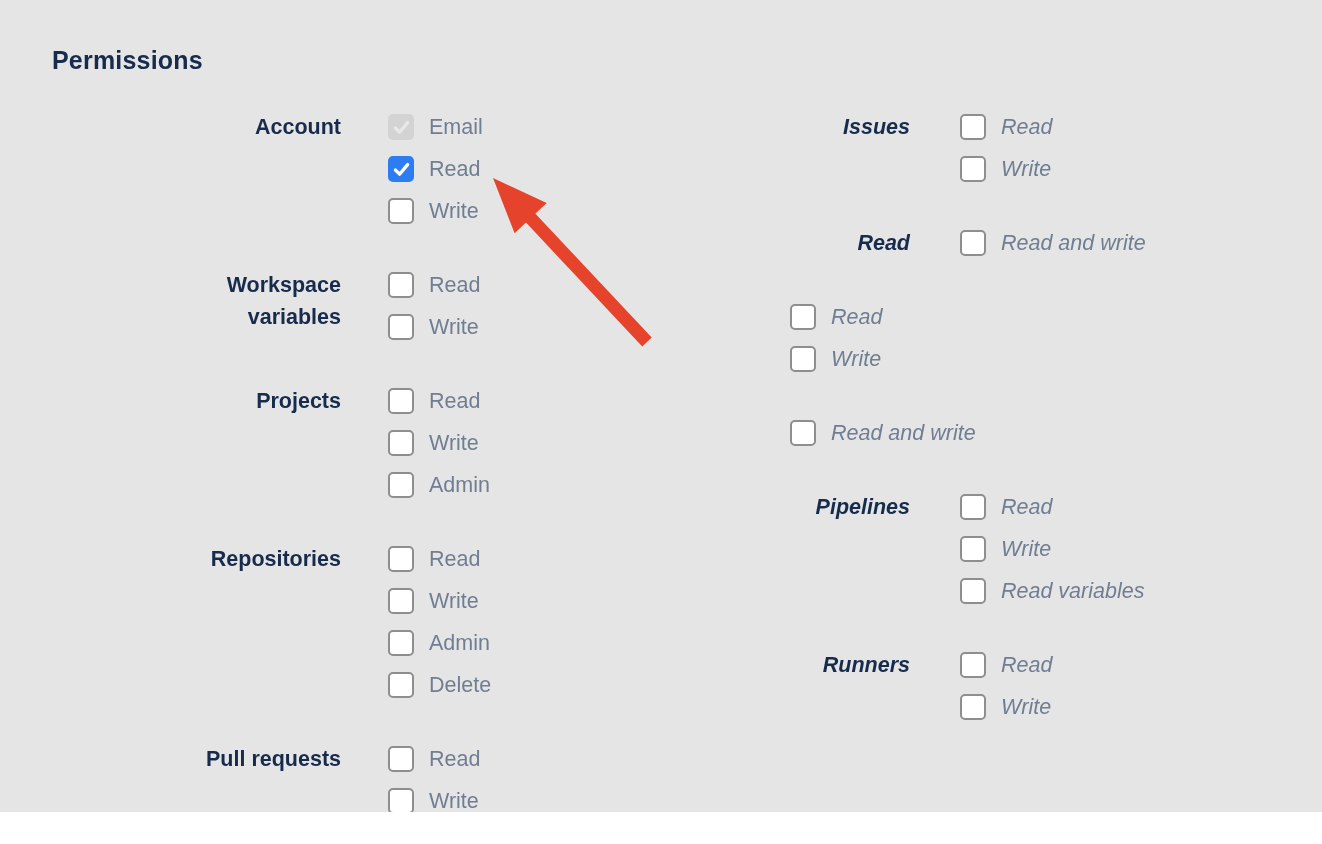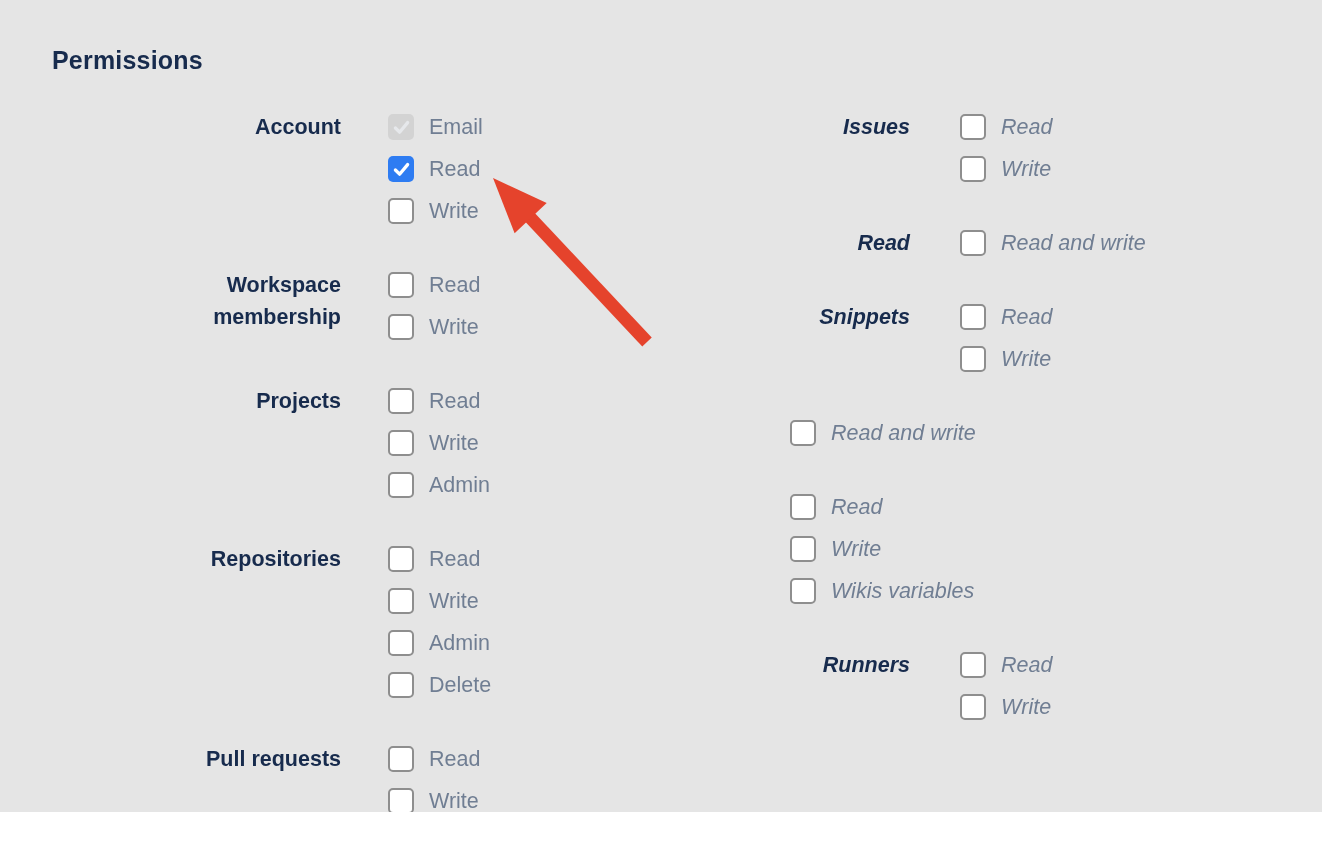--- a/index.html
+++ b/index.html
@@ -122,21 +122,21 @@
   <label class="option">
     <span class="cb unchecked">
       
     </span>
     <span class="option-label">Write</span>
   </label>
 </div>
   </div>
 
   <div class="group">
-    <div class="group-label">Workspace membership</div>
+    <div class="group-label">Workspace variables</div>
     <div class="options">
   <label class="option">
     <span class="cb unchecked">
       
     </span>
     <span class="option-label">Read</span>
   </label>
 
   <label class="option">
     <span class="cb unchecked">
@@ -252,21 +252,20 @@
   <label class="option">
     <span class="cb unchecked">
       
     </span>
     <span class="option-label">Read and write</span>
   </label>
 </div>
   </div>
 
   <div class="group">
-    <div class="group-label">Snippets</div>
     <div class="options">
   <label class="option">
     <span class="cb unchecked">
       
     </span>
     <span class="option-label">Read</span>
   </label>
 
   <label class="option">
     <span class="cb unchecked">
@@ -282,40 +281,41 @@
   <label class="option">
     <span class="cb unchecked">
       
     </span>
     <span class="option-label">Read and write</span>
   </label>
 </div>
   </div>
 
   <div class="group">
-    <div class="options">
-  <label class="option">
-    <span class="cb unchecked">
-      
-    </span>
-    <span class="option-label">Read</span>
-  </label>
-
-  <label class="option">
-    <span class="cb unchecked">
-      
-    </span>
-    <span class="option-label">Write</span>
-  </label>
-
-  <label class="option">
-    <span class="cb unchecked">
-      
-    </span>
-    <span class="option-label">Wikis variables</span>
+    <div class="group-label">Pipelines</div>
+    <div class="options">
+  <label class="option">
+    <span class="cb unchecked">
+      
+    </span>
+    <span class="option-label">Read</span>
+  </label>
+
+  <label class="option">
+    <span class="cb unchecked">
+      
+    </span>
+    <span class="option-label">Write</span>
+  </label>
+
+  <label class="option">
+    <span class="cb unchecked">
+      
+    </span>
+    <span class="option-label">Read variables</span>
   </label>
 </div>
   </div>
 
   <div class="group">
     <div class="group-label">Runners</div>
     <div class="options">
   <label class="option">
     <span class="cb unchecked">
       

